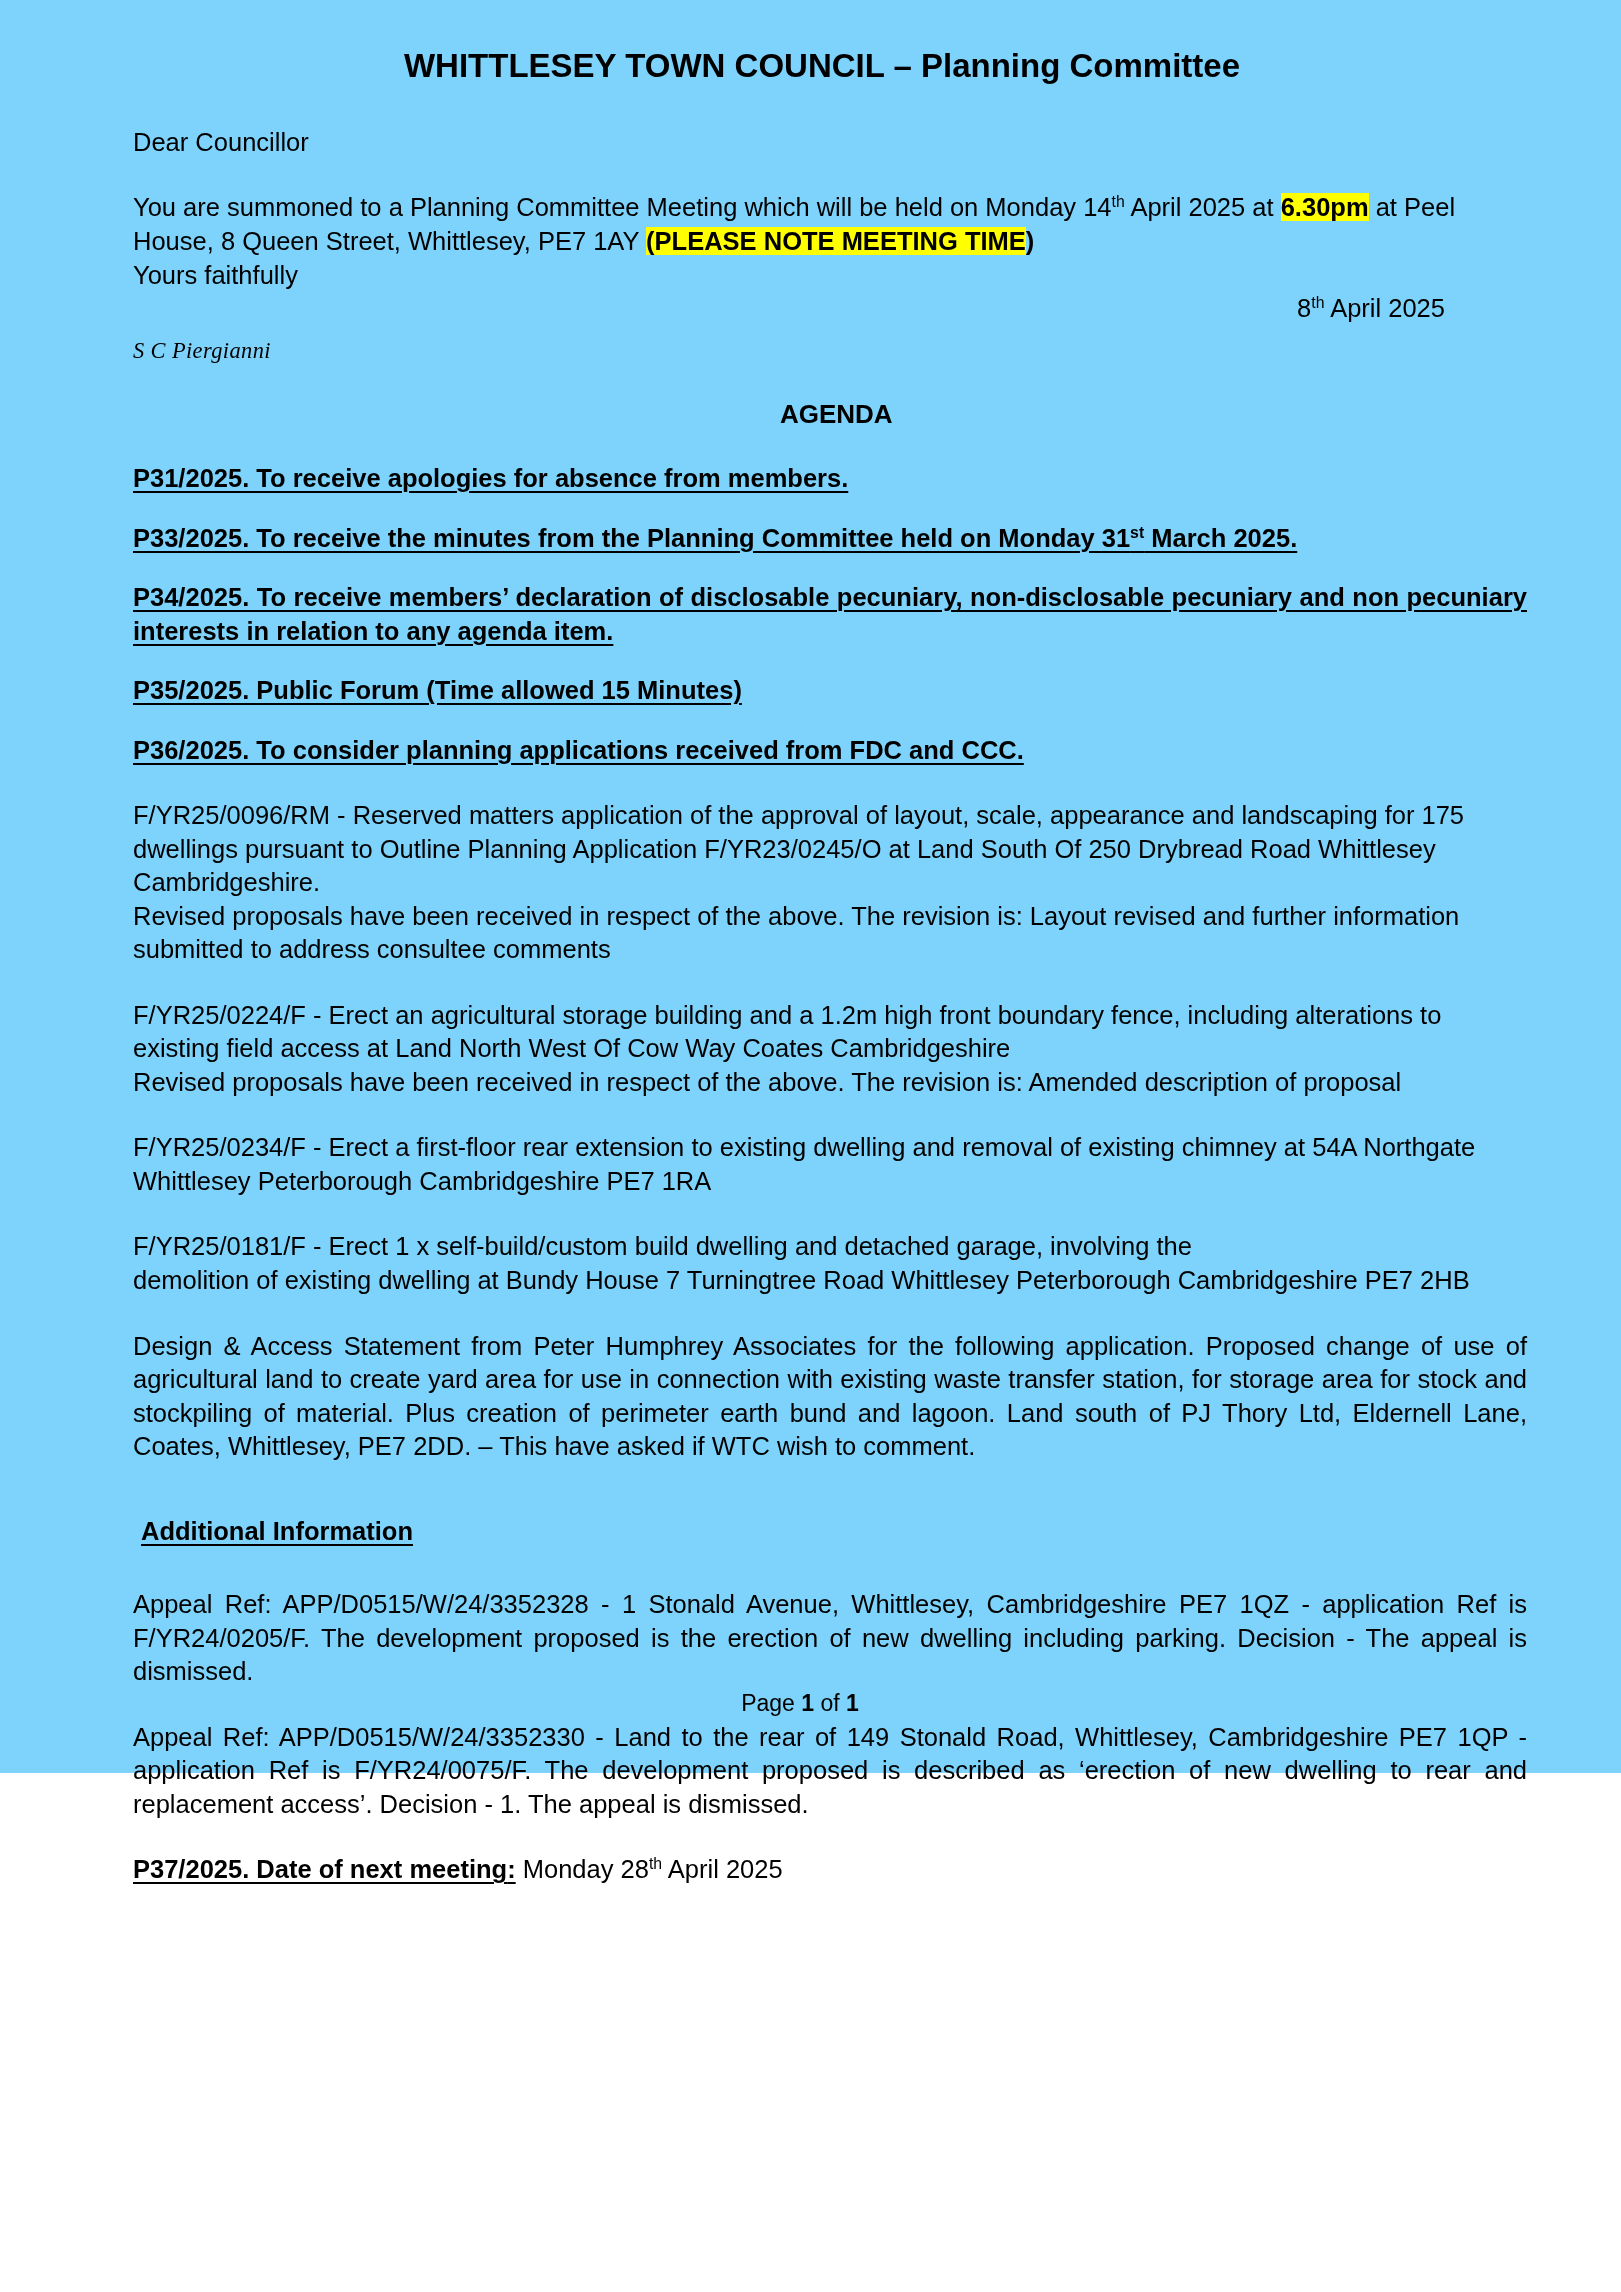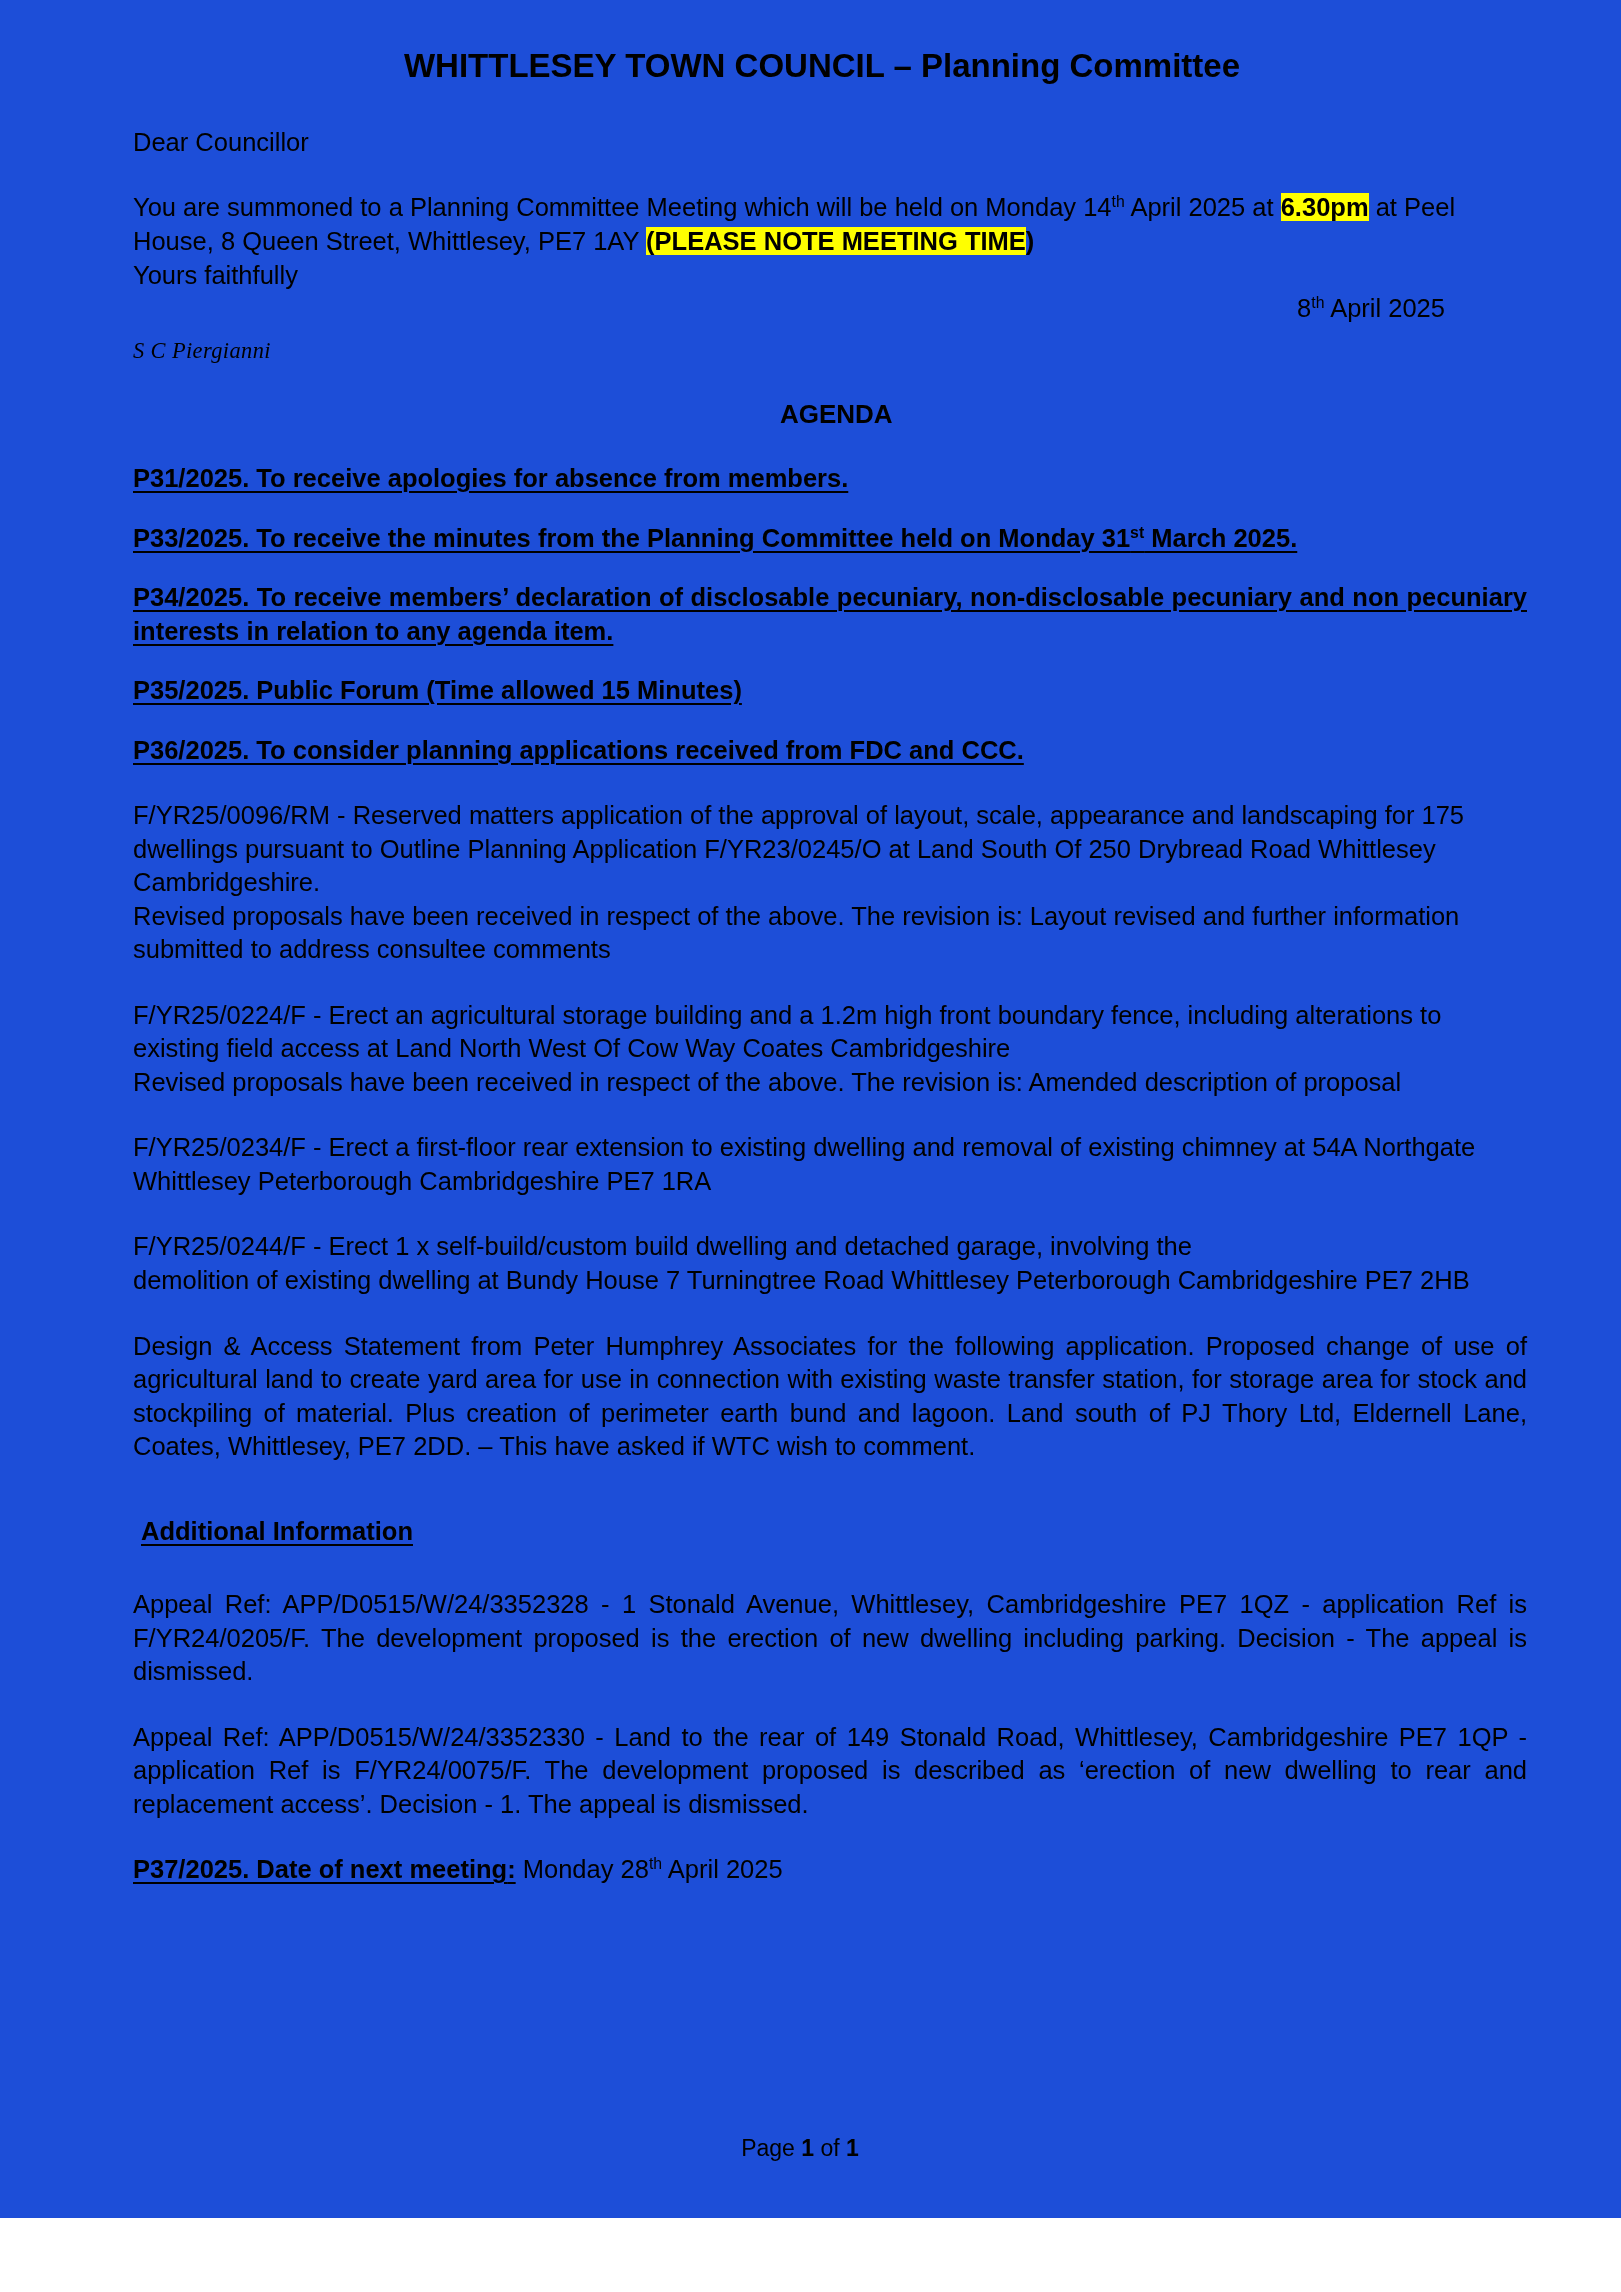--- a/index.html
+++ b/index.html
@@ -10,24 +10,24 @@
   body {
     width: 1622px;
     height: 2293px;
     font-family: "Liberation Sans", sans-serif;
     color: #000000;
     -webkit-font-smoothing: antialiased;
   }
   .page {
     position: relative;
     width: 1622px;
-    height: 2218px;
+    height: 1773px;
     box-sizing: border-box;
     padding: 47px 95px 0 133px;
-    background: #1d4ed8;
+    background: #7dd3fc;
   }
   .doc-title {
     text-align: center;
     font-size: 33px;
     font-weight: bold;
     letter-spacing: 0px;
     line-height: 1.15;
     margin: 0 0 41px 0;
     padding-right: 16px;
   }
@@ -164,21 +164,21 @@
 
   <p class="body-text">F/YR25/0224/F - Erect an agricultural storage building and a 1.2m high front boundary fence, including alterations to existing field access at Land North West Of Cow Way Coates Cambridgeshire</p>
   <p class="body-text">Revised proposals have been received in respect of the above.  The revision is: Amended description of proposal</p>
 
   <div class="gap-md"></div>
 
   <p class="body-text">F/YR25/0234/F - Erect a first-floor rear extension to existing dwelling and removal of existing chimney at 54A Northgate Whittlesey Peterborough Cambridgeshire PE7 1RA</p>
 
   <div class="gap-md"></div>
 
-  <p class="body-text">F/YR25/0244/F - Erect 1 x self-build/custom build dwelling and detached garage, involving the</p>
+  <p class="body-text">F/YR25/0181/F - Erect 1 x self-build/custom build dwelling and detached garage, involving the</p>
   <p class="body-text justify">demolition of existing dwelling at Bundy House 7 Turningtree Road Whittlesey Peterborough Cambridgeshire PE7 2HB</p>
 
   <div class="gap-md"></div>
 
   <p class="body-text justify">Design &amp; Access Statement from Peter Humphrey Associates for the following application. Proposed change of use of agricultural land to create yard area for use in connection with existing waste transfer station, for storage area for stock and stockpiling of material. Plus creation of perimeter earth bund and lagoon.  Land south of PJ Thory Ltd, Eldernell Lane, Coates, Whittlesey, PE7 2DD. – This have asked if WTC wish to comment.</p>
 
   <div class="gap-lg"></div>
 
   <p style="margin:0"><span class="section-heading">Additional Information</span></p>
 

